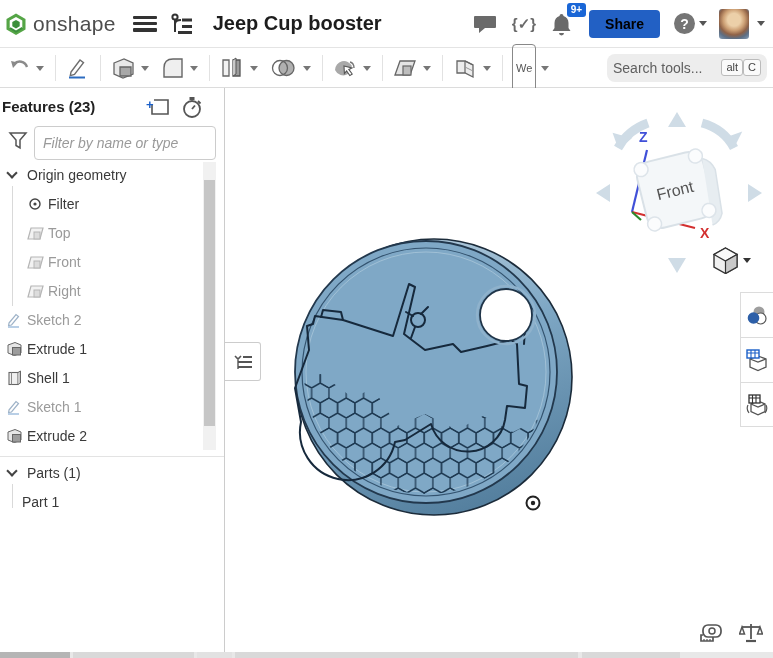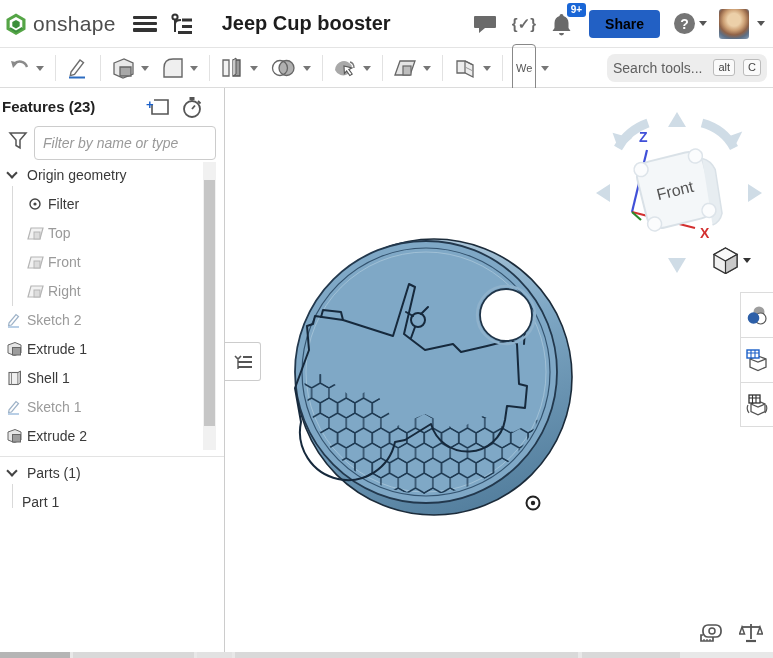--- a/index.html
+++ b/index.html
@@ -8,21 +8,21 @@
   .app { position:relative; width:773px; height:658px; background:#fff; overflow:hidden; }
 
   
   .header { position:absolute; left:0; top:0; width:773px; height:48px; background:#fff;
             border-bottom:1px solid #e4e4e4; display:flex; align-items:center; }
   .logo-mark { width:24px; height:24px; margin-left:4px; }
   .brand { font-size:21px; color:#4d4d4d; margin-left:5px; letter-spacing:.3px; }
   .hamburger { width:24px; height:16px; margin-left:17px; display:flex; flex-direction:column; justify-content:space-between; cursor:pointer; }
   .hamburger span { display:block; height:3.2px; background:#333; border-radius:1px; }
   .versions-btn { margin-left:12px; }
-  .doc-title { font-size:20px; font-weight:bold; color:#1d1d1d; margin-left:27px; white-space:nowrap; }
+  .doc-title { font-size:20px; font-weight:bold; color:#1d1d1d; margin-left:18px; white-space:nowrap; }
   .header-right { margin-left:auto; display:flex; align-items:center; }
   .hicon { color:#6a6a6a; margin-right:15px; position:relative; }
   .braces-check { font-size:15px; font-weight:bold; color:#6a6a6a; margin-right:14px; }
   .bell-wrap { position:relative; margin-right:16px; }
   .badge { position:absolute; top:-9px; right:-13px; background:#1a66d6; color:#fff; font-size:10px;
            font-weight:bold; padding:1px 4px; border-radius:3px; line-height:12px; }
   .share-btn { background:#2260c4; color:#000000; border:none; font-size:14px; font-weight:bold;
                padding:6px 16px; border-radius:4px; cursor:pointer; margin-right:14px;
                font-family:"Liberation Sans",sans-serif; }
   .help-circle { width:21px; height:21px; border-radius:50%; background:#757575; color:#fff;
@@ -36,21 +36,21 @@
   .toolbar { position:absolute; left:0; top:48px; width:773px; height:40px; background:#fff;
              border-bottom:1px solid #dcdcdc; display:flex; align-items:center; }
   .tbtn { display:flex; align-items:center; padding:3px 3px; margin-left:6px; cursor:pointer; border-radius:3px; }
   .tsep { width:1px; height:26px; background:#e2e2e2; margin-left:8px; }
   .tcaret { width:0;height:0;border:4px solid transparent;border-top:5px solid #777; margin-left:5px; margin-top:5px; }
   .we-box { border:1px solid #888; border-radius:4px; font-size:11px; color:#555; padding:17px 3px; line-height:12px; }
   .search-tools { margin-left:auto; margin-right:6px; width:160px; height:28px; background:#ededed;
                   border-radius:8px; display:flex; align-items:center; padding:0 6px; cursor:text; }
   .search-tools .stext { color:#5f5f5f; font-size:14px; flex:1; white-space:nowrap; overflow:hidden; }
   .key-badge { background:#fafafa; border:1px solid #bbb; border-radius:3px; font-size:11px; color:#444;
-               padding:1px 4px; margin-left:8px; line-height:13px; }
+               padding:1px 4px; margin-left:0; line-height:13px; }
 
   
   .features-panel { position:absolute; left:0; top:88px; width:225px; height:564px; background:#fff;
                     border-right:1px solid #ccc; }
   .fp-header { position:absolute; left:0; top:8px; width:225px; height:24px; }
   .fp-title { position:absolute; left:2px; top:2px; font-size:15px; font-weight:bold; color:#222; }
   .fp-hicon { position:absolute; top:0; cursor:pointer; }
   .filter-row { position:absolute; left:0; top:38px; width:225px; height:32px; }
   .funnel { position:absolute; left:8px; top:5px; cursor:pointer; }
   .filter-input { position:absolute; left:34px; top:0; width:182px; height:28px; border:1px solid #ccc;

